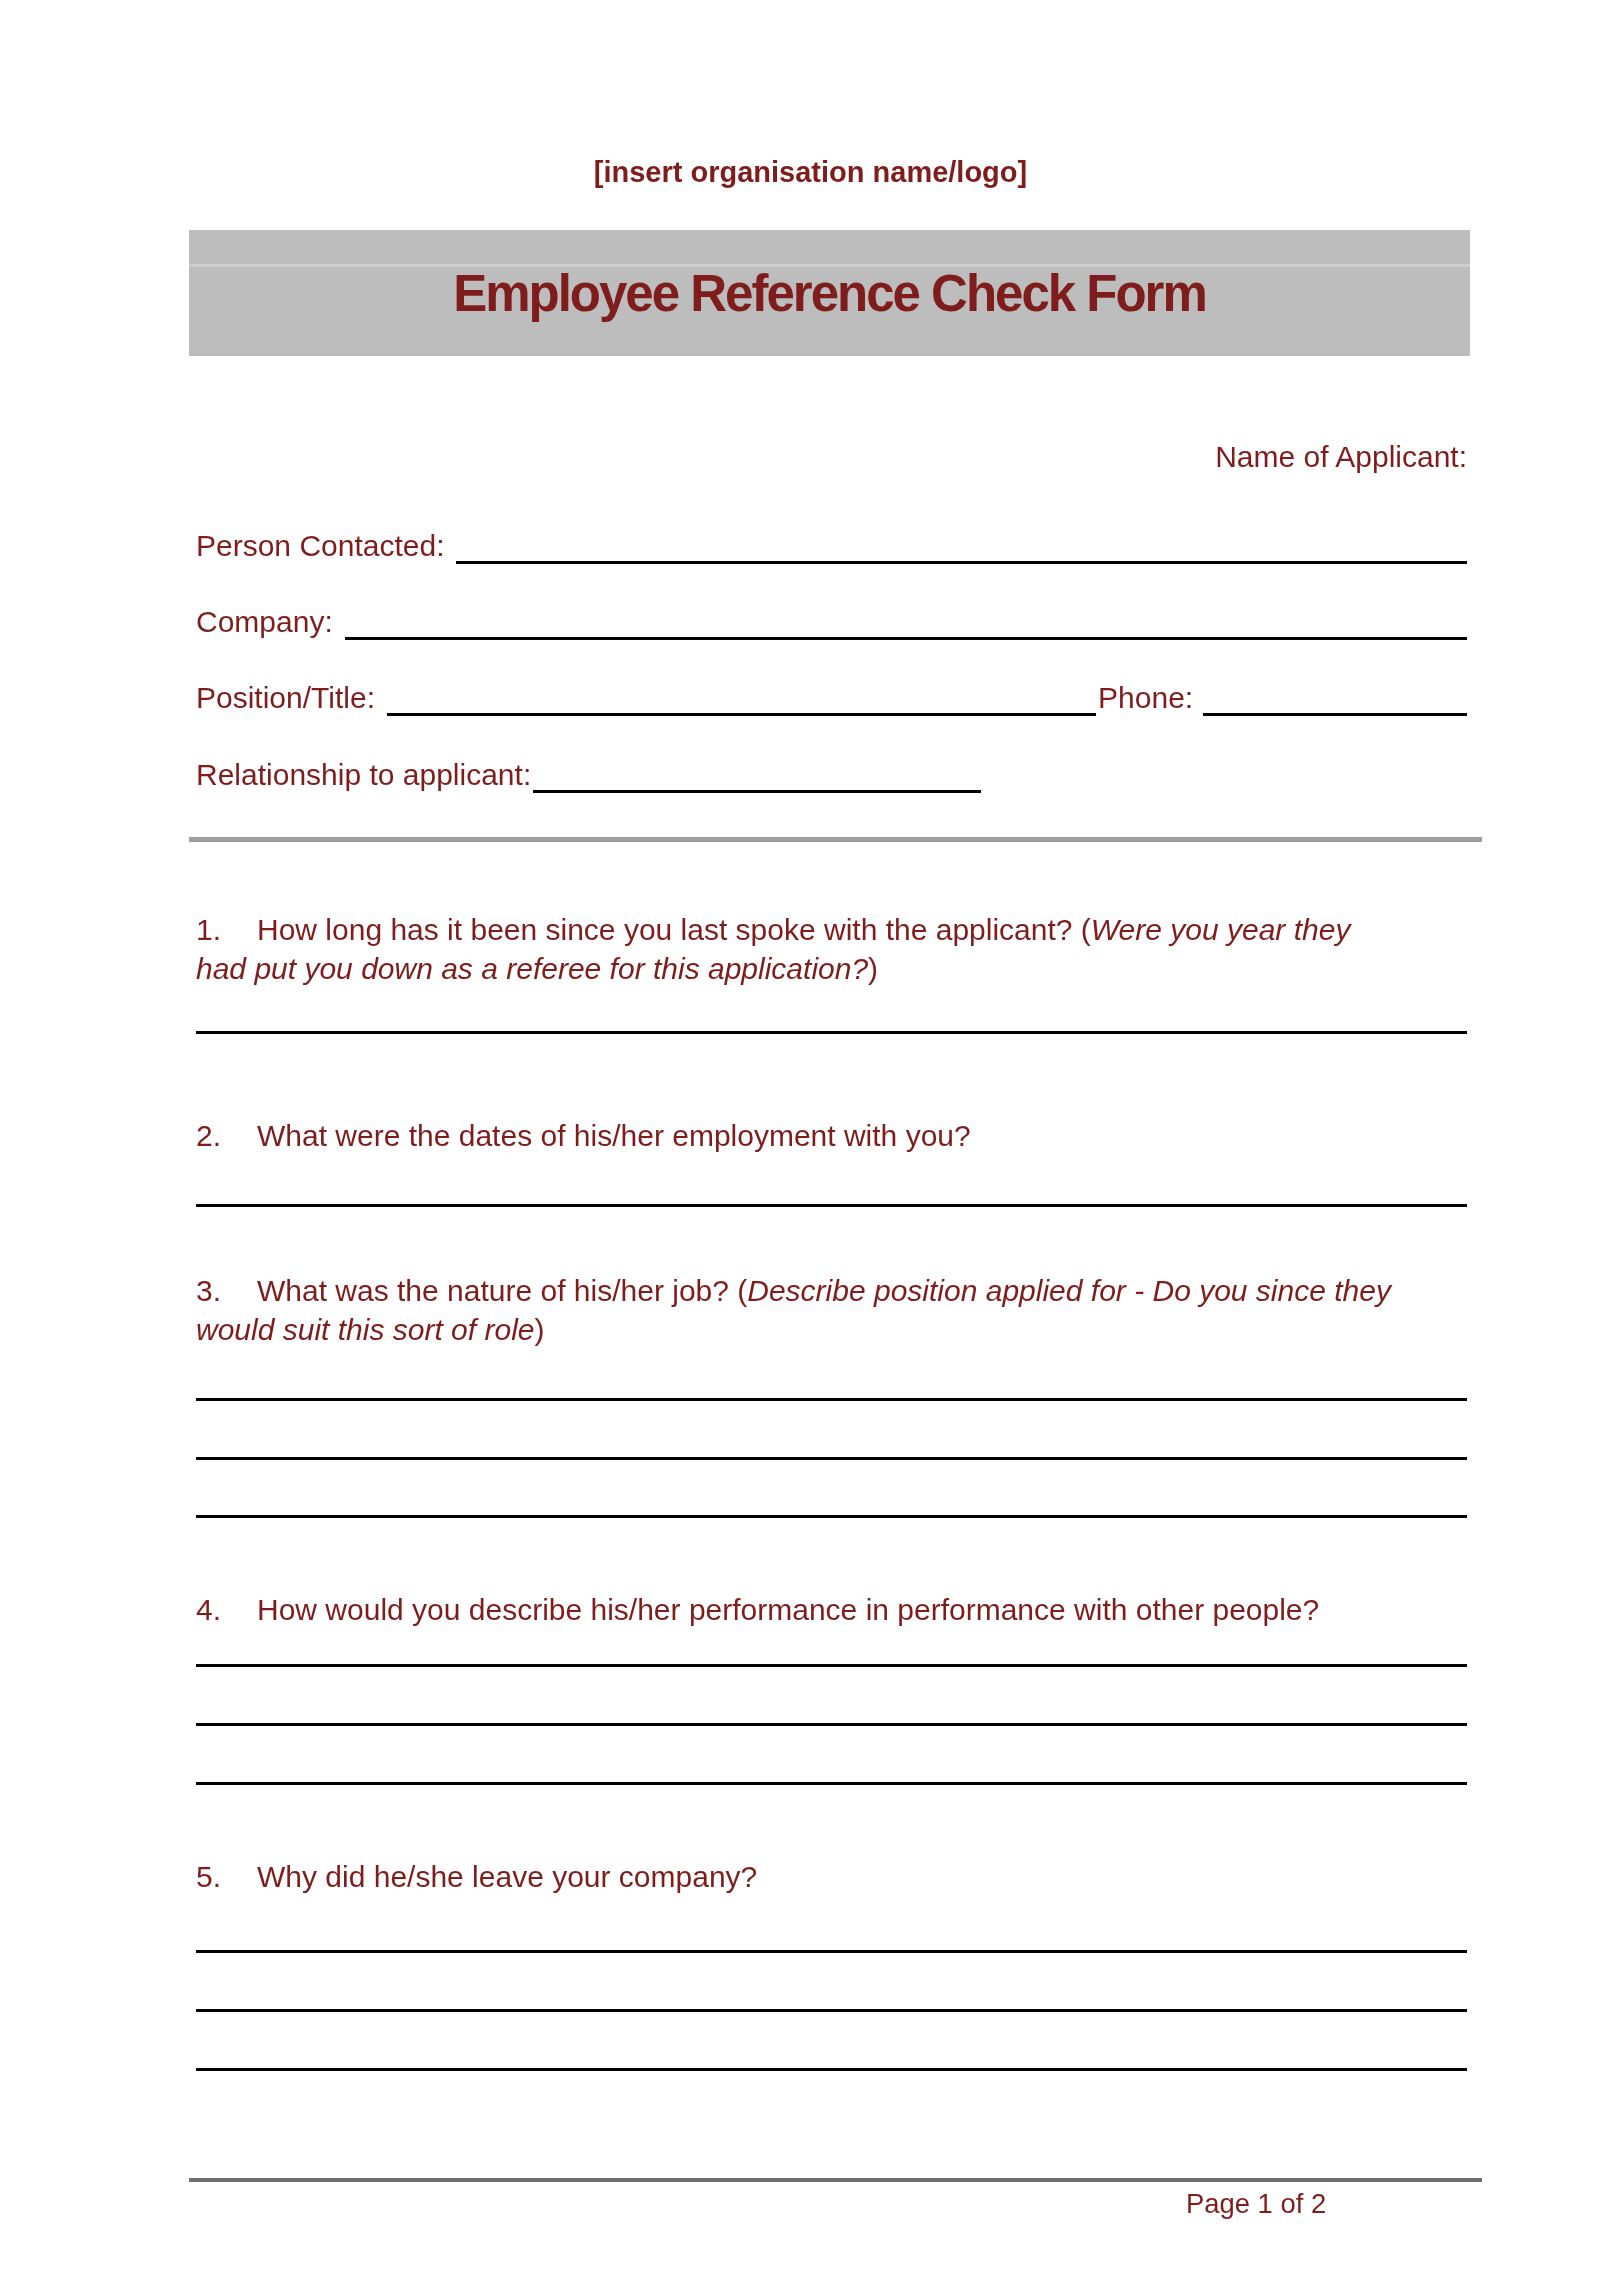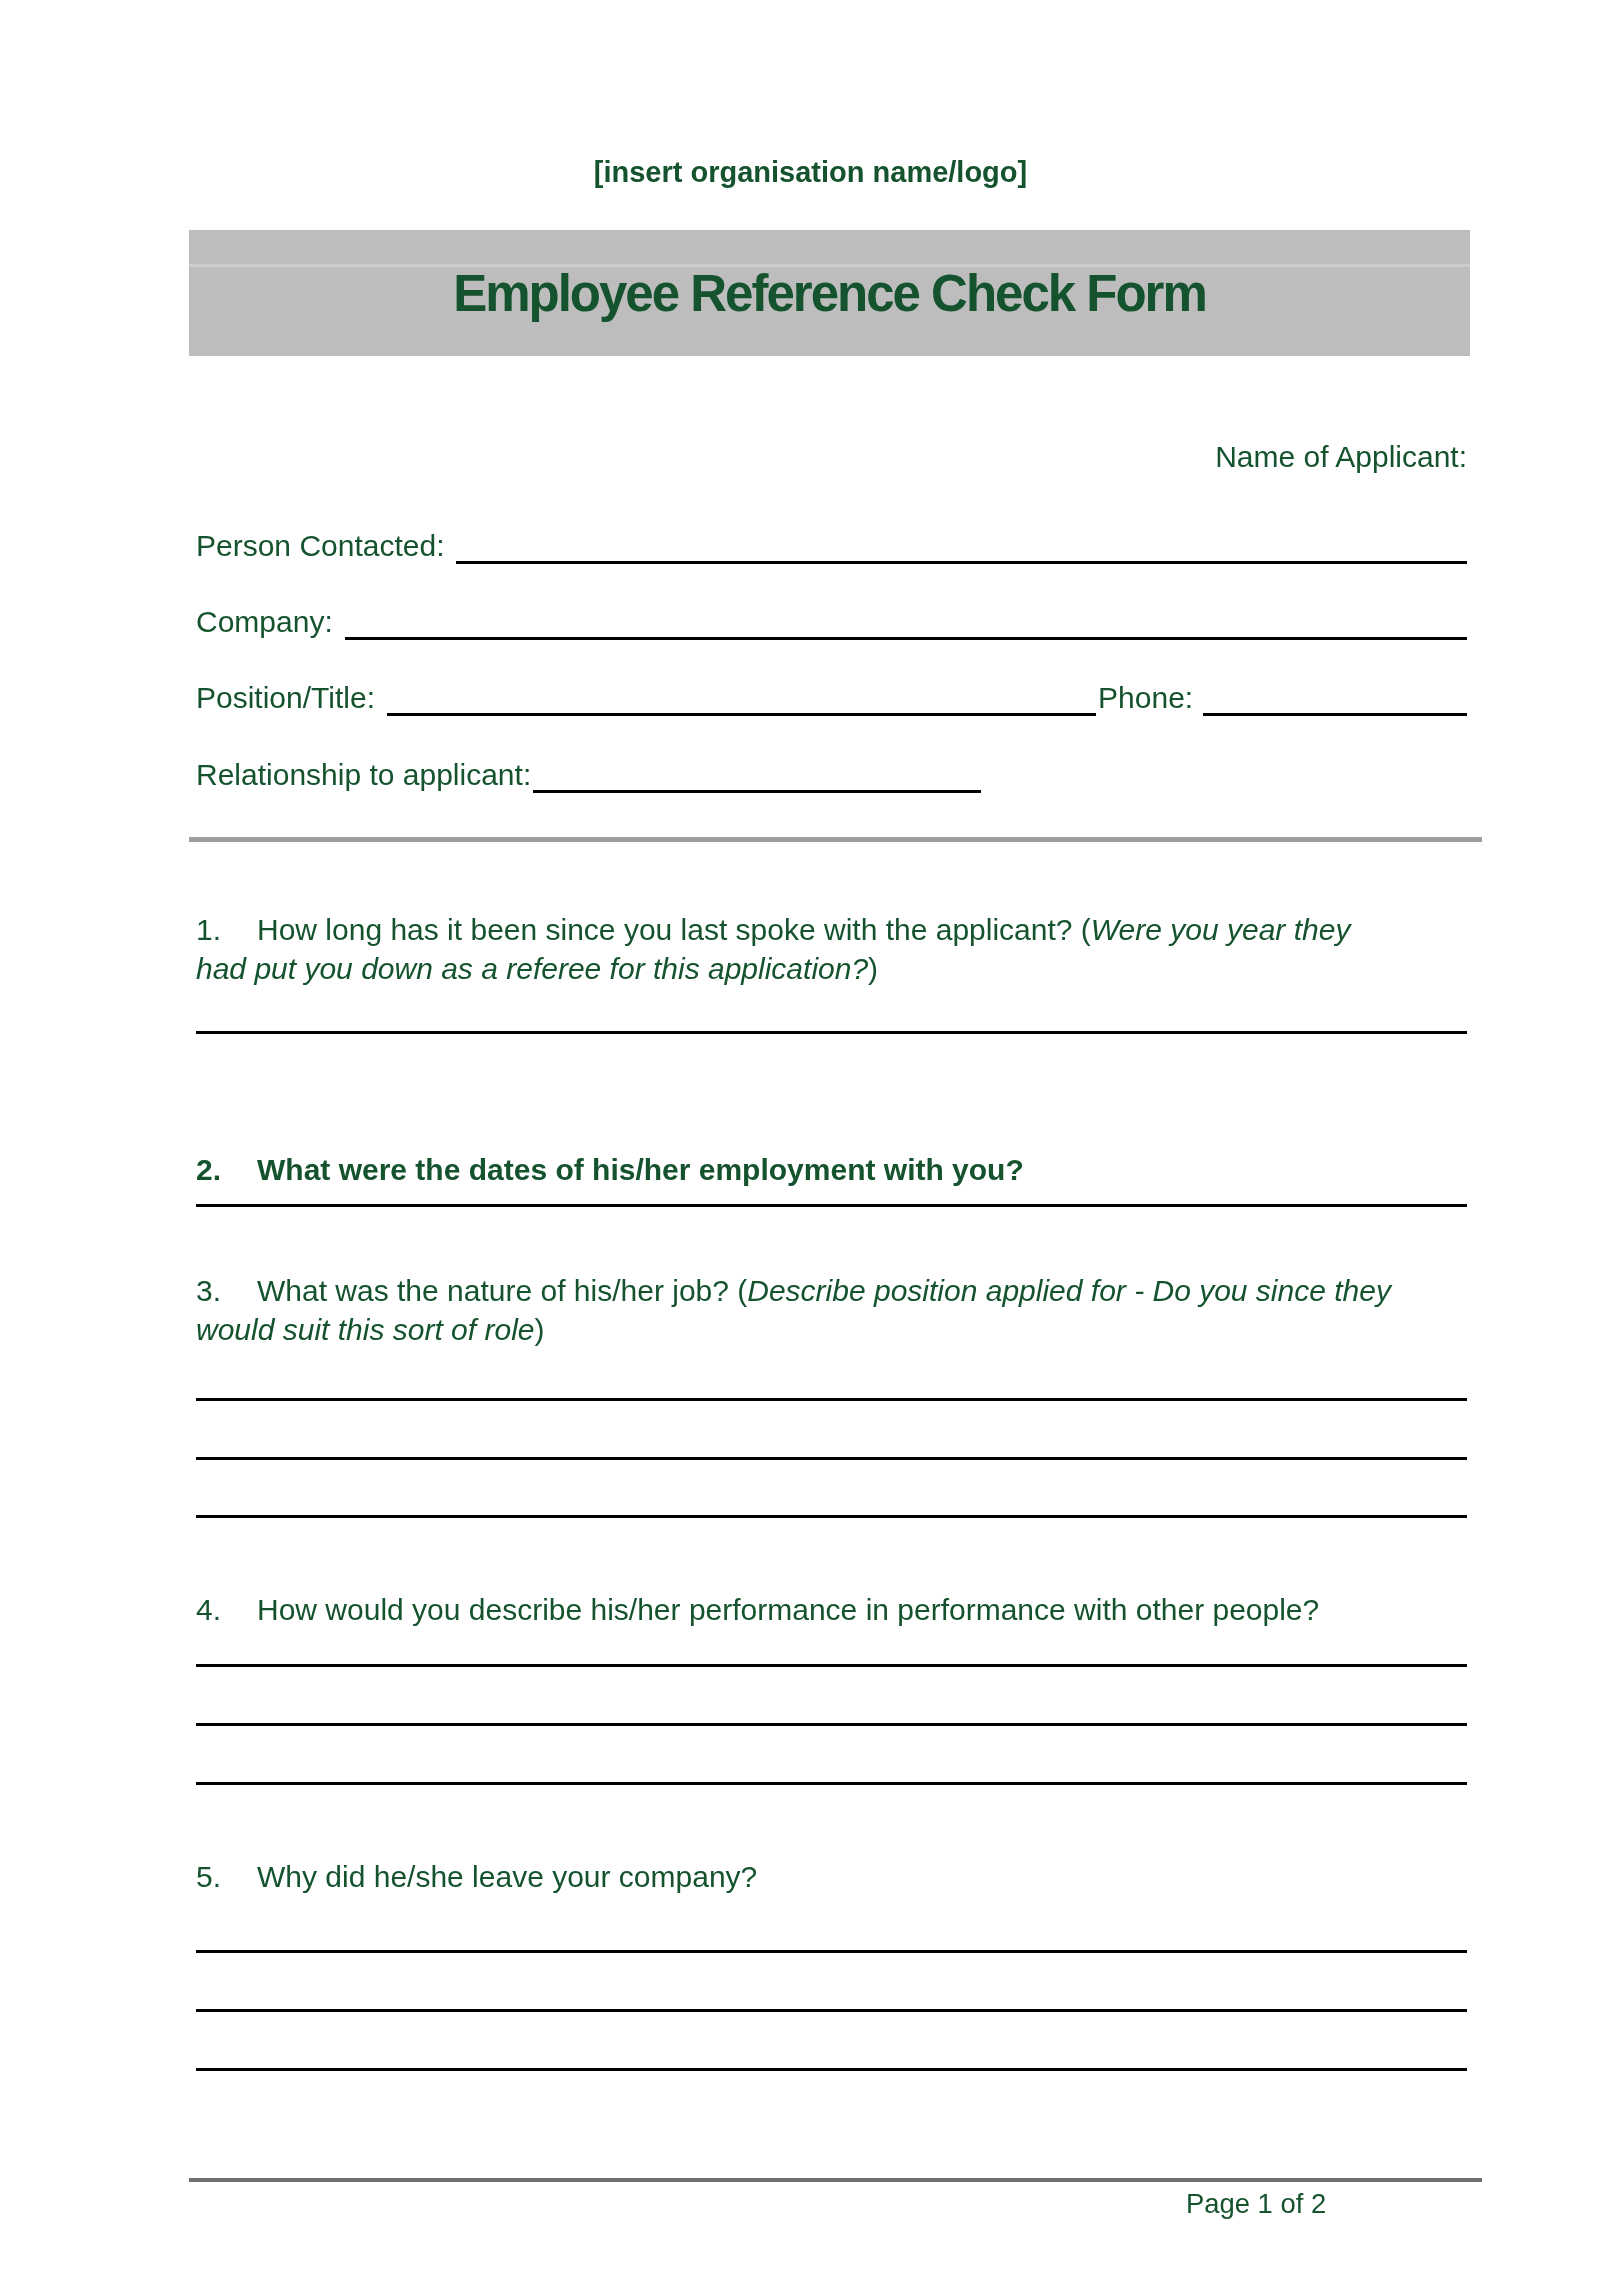--- a/index.html
+++ b/index.html
@@ -1,21 +1,21 @@
 <!DOCTYPE html>
 <html><head>
 <meta charset="utf-8">
 <style>
   html,body { margin:0; padding:0; background:#ffffff; }
   .page {
     position:relative;
     width:1621px; height:2293px;
     background:#ffffff;
     font-family:"Liberation Sans", sans-serif;
-    color:#14532d;
+    color:#7f1d1d;
     overflow:hidden;
   }
 
   
   .org-line {
     position:absolute; top:153px; left:0; width:100%;
     text-align:center;
     font-size:29px; font-weight:bold; line-height:39px;
   }
 
@@ -64,21 +64,21 @@
     width:1293px; height:4.9px; background:#9e9e9e;
   }
 
   
   .question {
     position:absolute; left:196px; width:1372px;
     font-size:30px; line-height:39px;
   }
   .qnum { display:inline-block; width:61px; }
   .q1 { top:880px; }
-  .q2 { top:1120px;font-weight:bold; }
+  .q2 { top:1086px; }
   .q3 { top:1241px; }
   .q4 { top:1560px; }
   .q5 { top:1827px; }
   .question em { font-style:italic; }
 
   
   .answer-line {
     position:absolute; left:196px; width:1271px;
     height:0; border-top:3.9px solid #000;
   }

